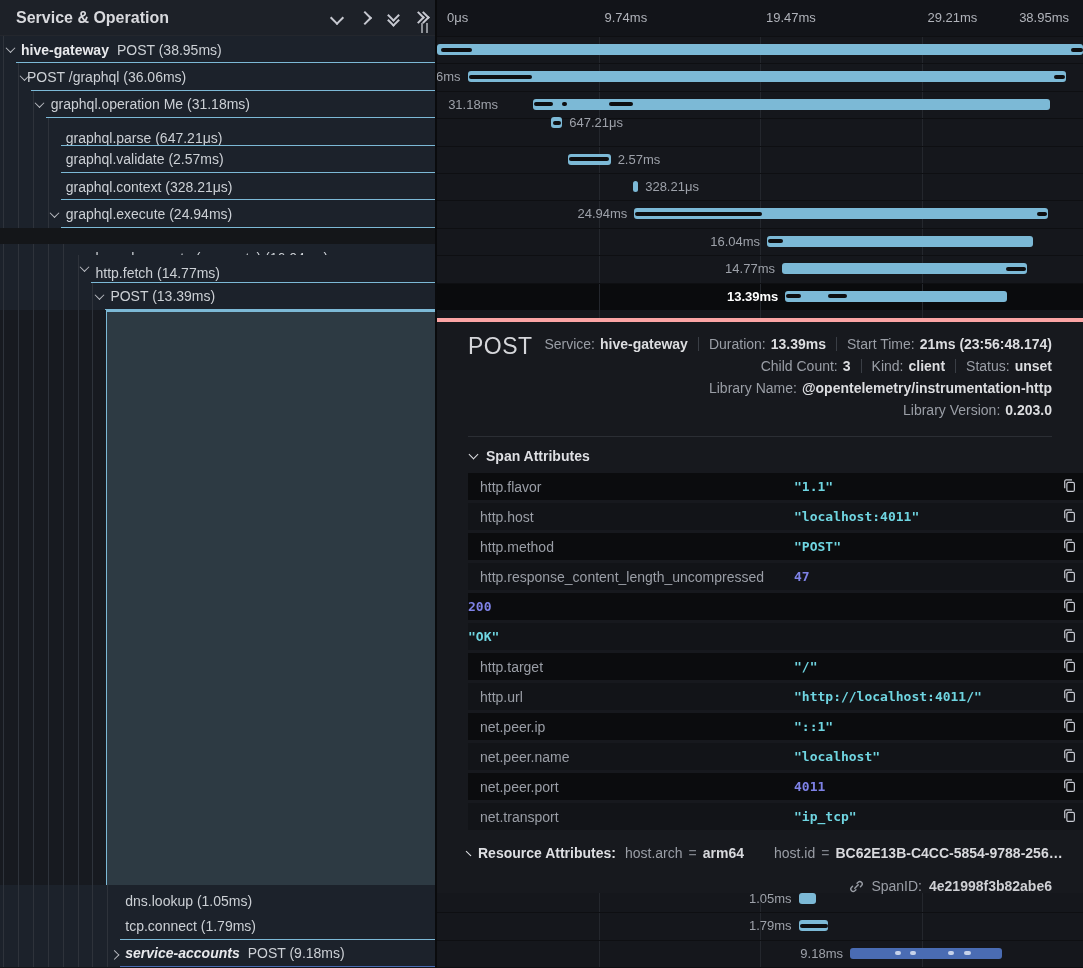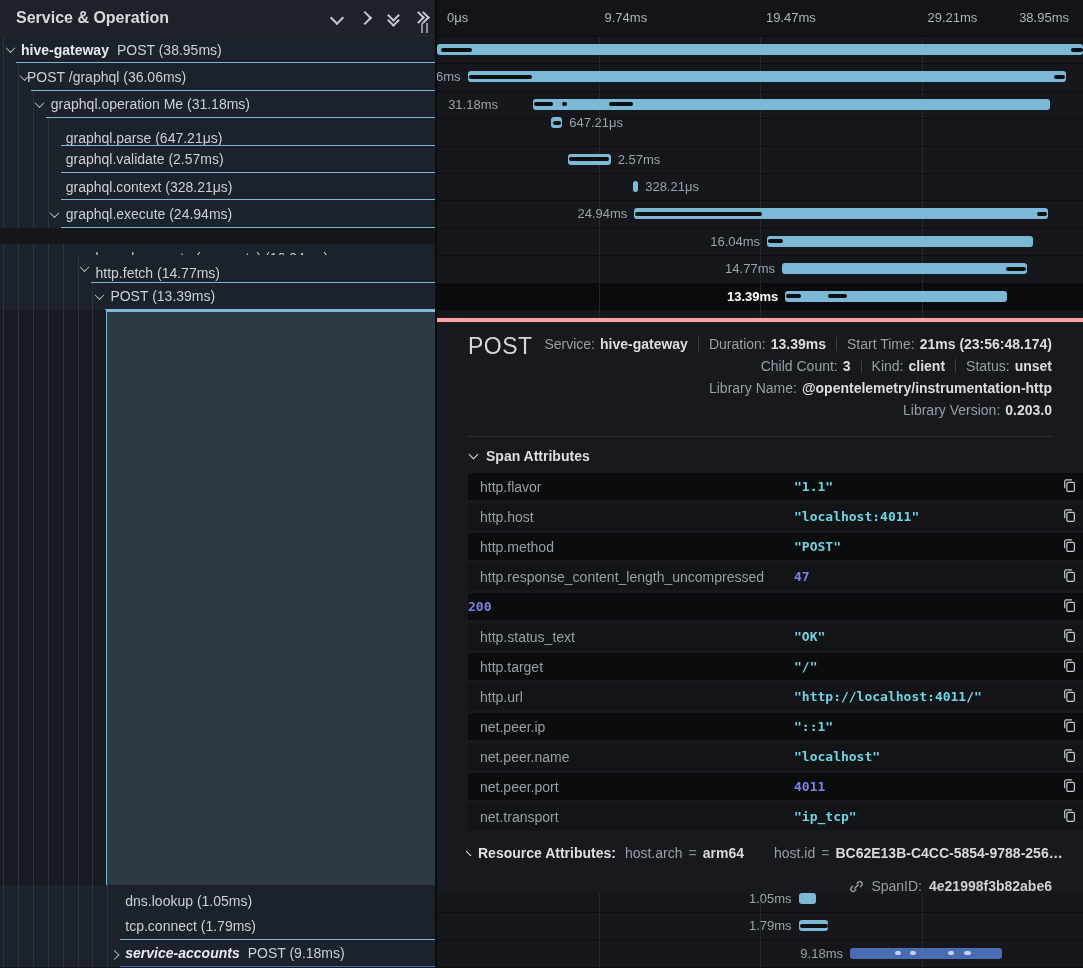--- a/index.html
+++ b/index.html
@@ -273,21 +273,20 @@
               </svg></button>
           </div>
           <div class="arow odd">
             <div class="aval number">200</div>
             <button class="copy"><svg width="15" height="15" viewBox="0 0 16 16" fill="none" stroke="#c7c9d1" stroke-width="1.3">
                 <rect x="5.2" y="4.7" width="8" height="9.6" rx="1.6"></rect>
                 <path d="M2.9 11V3.6A1.6 1.6 0 0 1 4.5 2h6.2"></path>
               </svg></button>
           </div>
           <div class="arow even">
-            <div class="akey">http.status_text</div>
             <div class="aval string">"OK"</div>
             <button class="copy"><svg width="15" height="15" viewBox="0 0 16 16" fill="none" stroke="#c7c9d1" stroke-width="1.3">
                 <rect x="5.2" y="4.7" width="8" height="9.6" rx="1.6"></rect>
                 <path d="M2.9 11V3.6A1.6 1.6 0 0 1 4.5 2h6.2"></path>
               </svg></button>
           </div>
           <div class="arow odd">
             <div class="akey">http.target</div>
             <div class="aval string">"/"</div>
             <button class="copy"><svg width="15" height="15" viewBox="0 0 16 16" fill="none" stroke="#c7c9d1" stroke-width="1.3">

